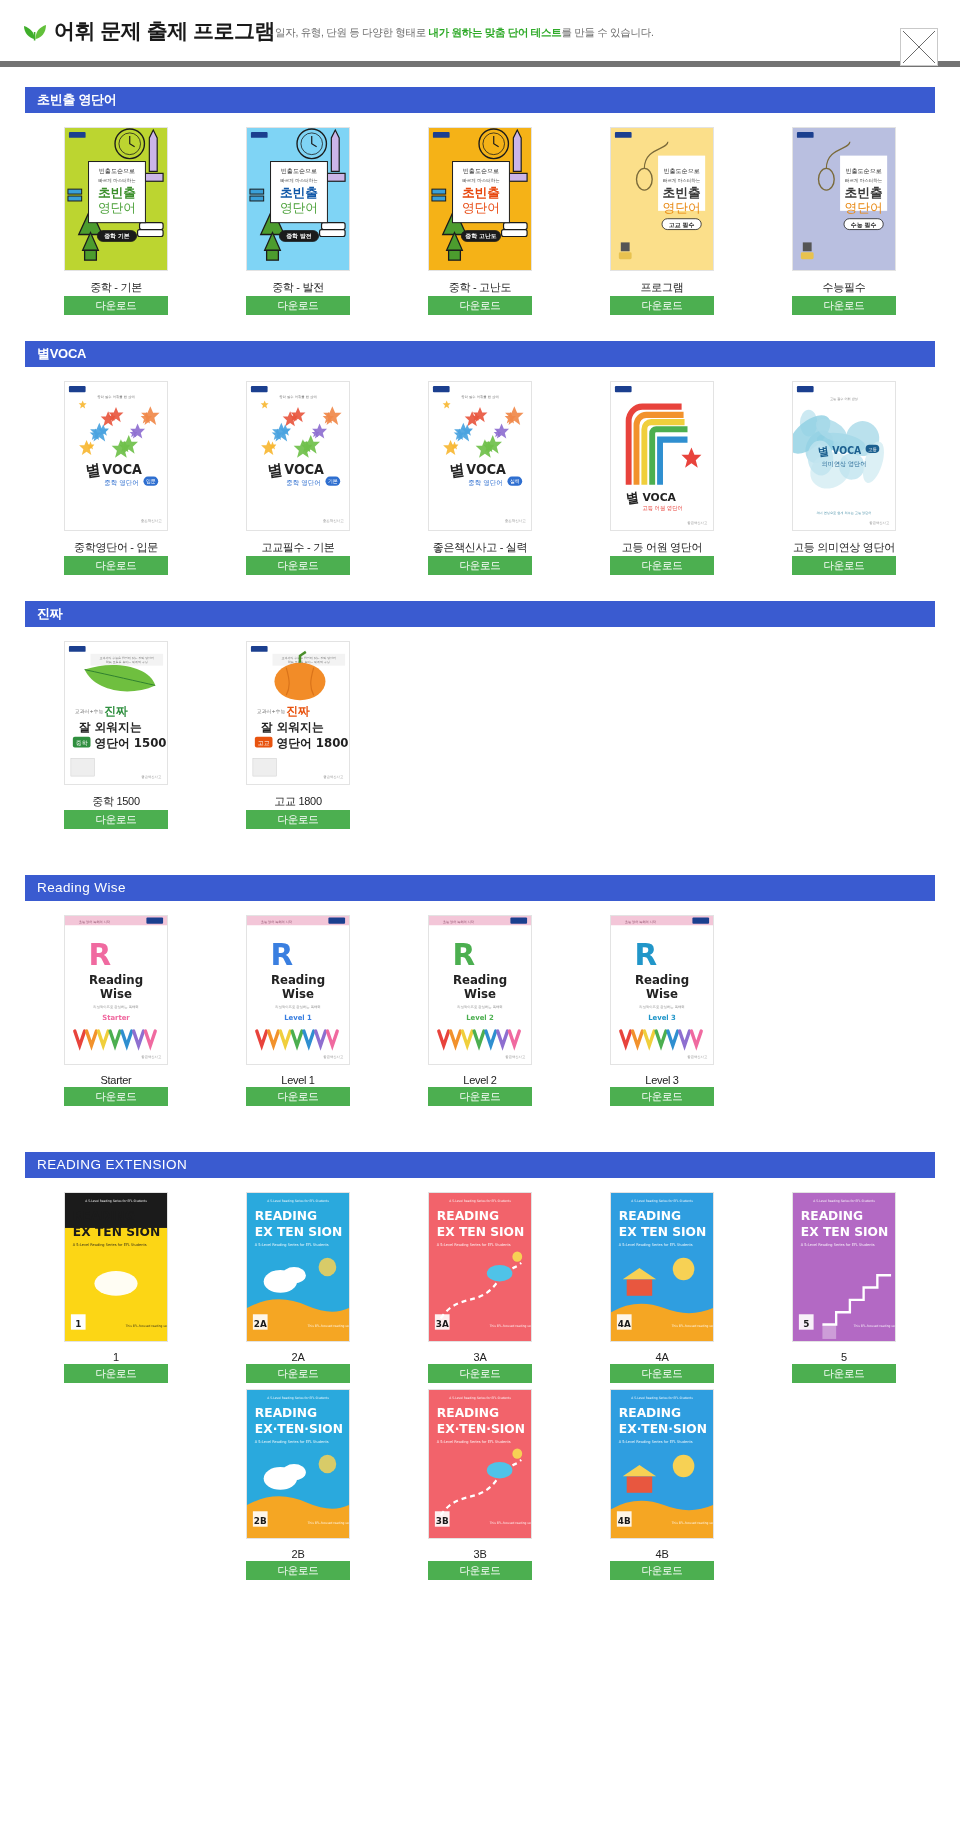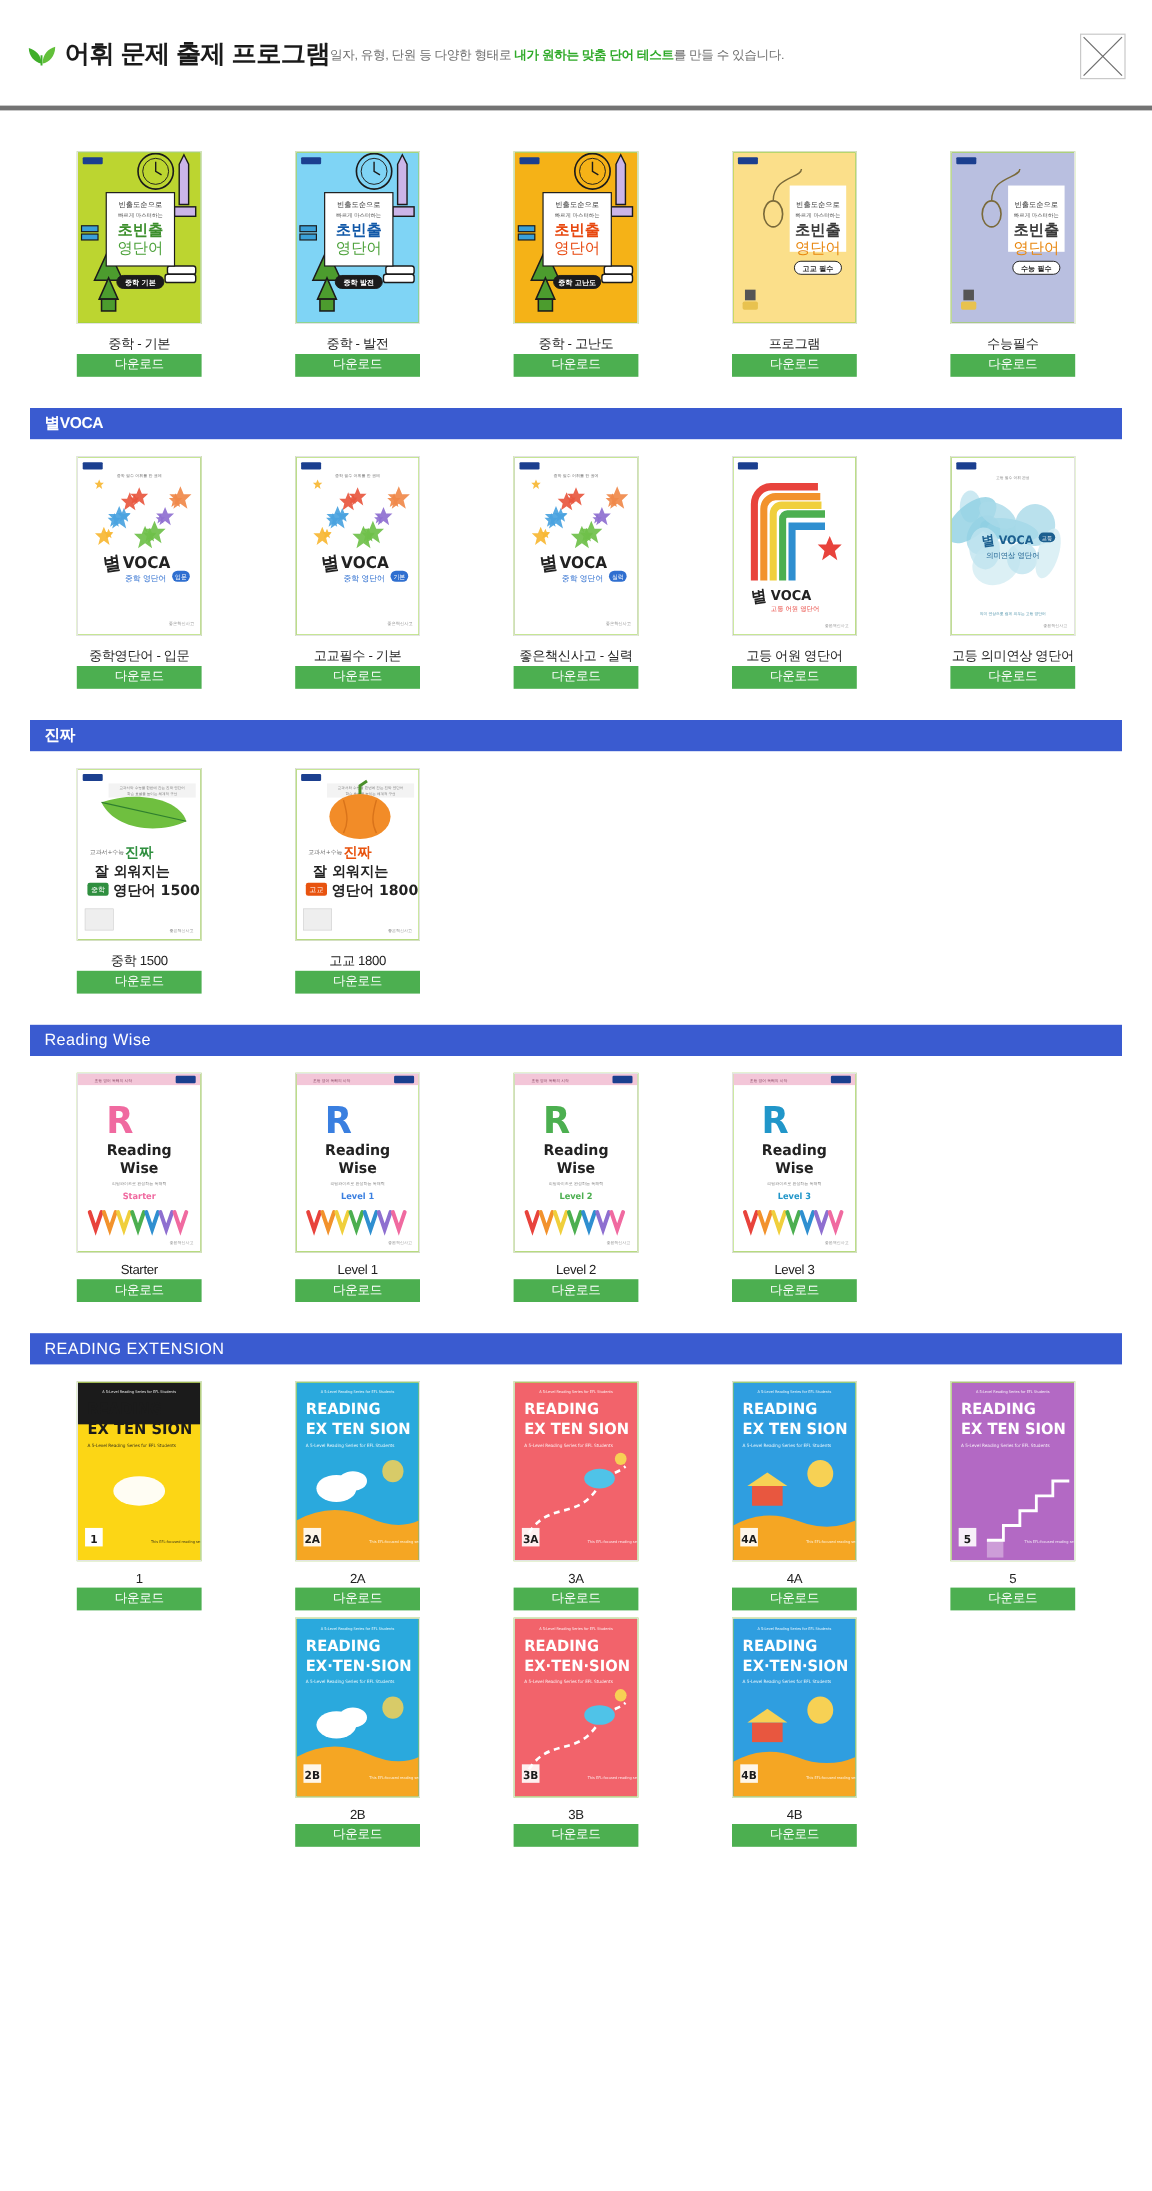--- a/index.html
+++ b/index.html
@@ -7,22 +7,22 @@
   html, body {
     margin: 0; padding: 0;
     background: #ffffff;
     font-family: "Liberation Sans", "DejaVu Sans", sans-serif;
   }
   body { width: 960px; height: 1826px; position: relative; overflow: hidden; }
 
   
   .header {
     position: relative;
-    height: 92px;
-    border-bottom: 4px solid #737373;
+    height: 67px;
+    border-bottom: 6px solid #737373;
     display: flex;
     align-items: center;
     padding: 0 22px;
     background: #fff;
   }
   .brand { display: flex; align-items: baseline; gap: 6px; }
   .leaf-icon { width: 26px; height: 22px; display: inline-block; position: relative; top: 3px; }
   .app-title {
     font-size: 21px;
     font-weight: bold;
@@ -57,21 +57,21 @@
   .section-bar {
     background: #3a5bd0;
     color: #ffffff;
     font-size: 13px;
     font-weight: bold;
     letter-spacing: -0.3px;
     height: 26px;
     line-height: 26px;
     padding: 0 12px;
   }
-  .section-bar.latin { font-weight: normal; font-size: 13.5px; letter-spacing: 0.4px; }
+  .section-bar.latin { font-weight: normal; font-size: 13.5px; letter-spacing: 0.4px; margin-top: 40px; }
 
   .grid {
     display: flex;
     flex-wrap: wrap;
     padding-top: 14px;
   }
   .cell {
     width: 20%;
     display: flex;
     flex-direction: column;
@@ -137,20 +137,21 @@
       <svg viewBox="0 0 36 36" width="36" height="36" aria-hidden="true">
         <line x1="2" y1="2" x2="34" y2="34" stroke="#6b6b6b" stroke-width="1"></line>
         <line x1="34" y1="2" x2="2" y2="34" stroke="#6b6b6b" stroke-width="1"></line>
       </svg>
     </span>
   </button>
 </div>
 
 <div class="content" id="content">
     <div class="section">
+      <div class="section-bar">초빈출 영단어</div>
       <div class="grid">
         <div class="cell">
           <div class="cover-wrap">
             <svg class="cover-svg" viewBox="0 0 104 144" preserveAspectRatio="none">
       <rect width="104" height="144" fill="#bcd530"></rect>
 
         <circle cx="66" cy="16" r="15" fill="none" stroke="#1b1b1b" stroke-width="1.4"></circle>
         <circle cx="66" cy="16" r="11" fill="none" stroke="#1b1b1b" stroke-width="0.8"></circle>
         <path d="M66 8 L66 16 L71 19" stroke="#1b1b1b" stroke-width="1.2" fill="none"></path>
         <path d="M86 10 l4 -8 4 8 v34 h-8 z" fill="#cbb5e8" stroke="#1b1b1b" stroke-width="1.2"></path>

